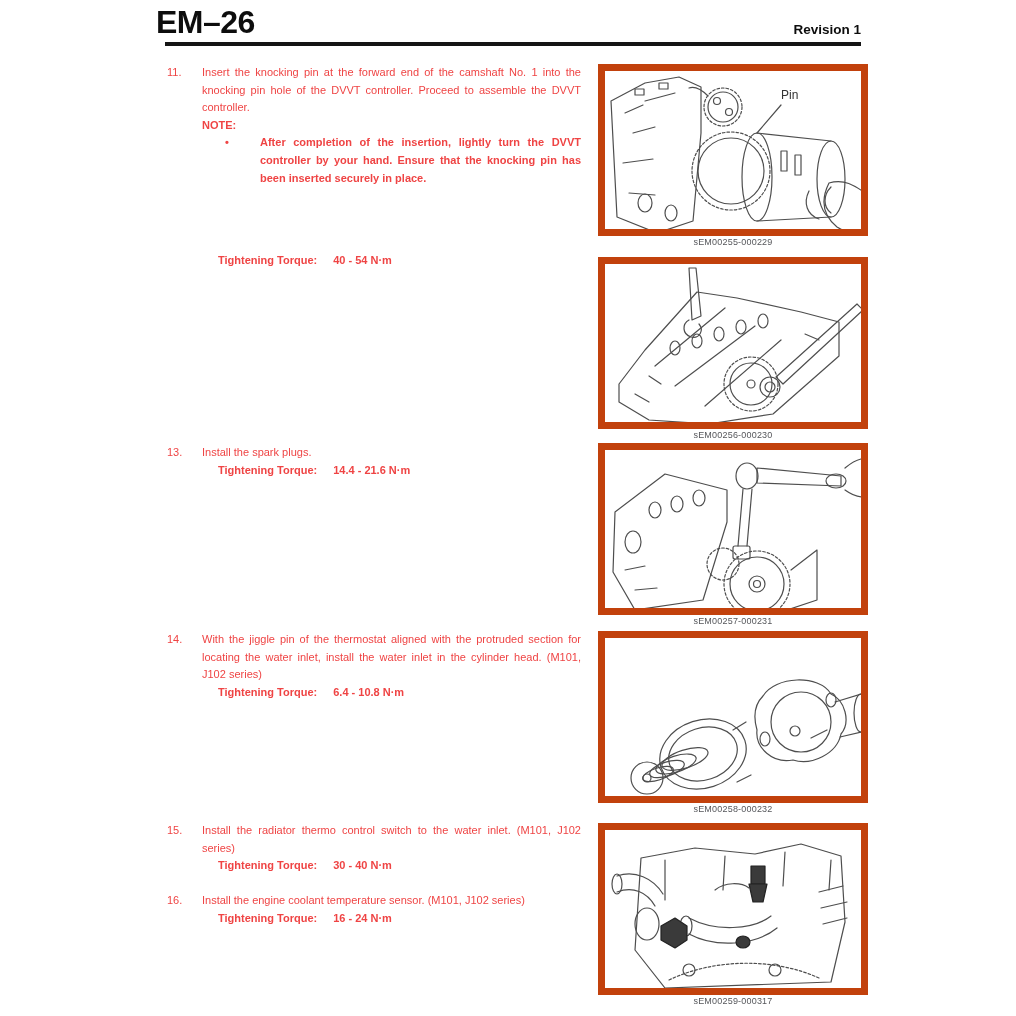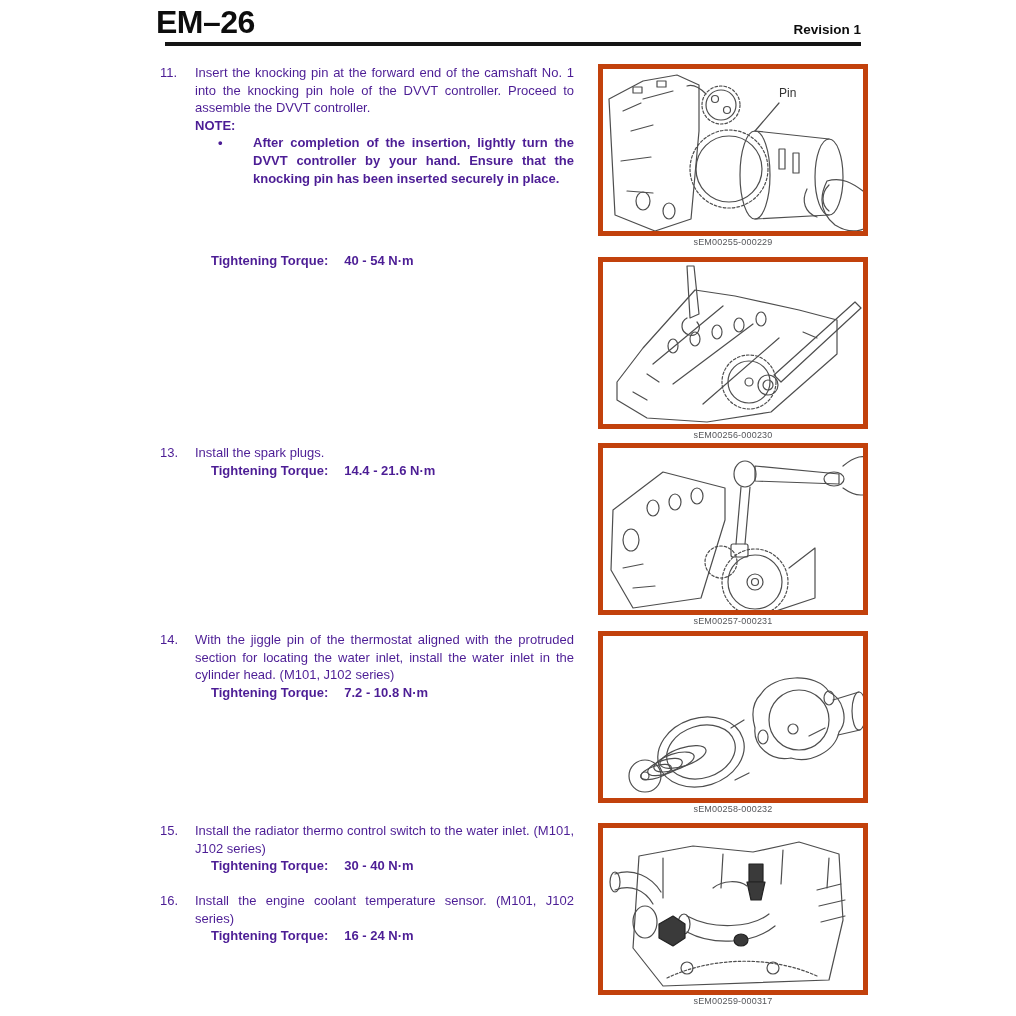--- a/index.html
+++ b/index.html
@@ -5,33 +5,33 @@
   html,body{margin:0;padding:0;background:#ffffff;}
   .sheet{
     position:relative;width:1016px;height:1016px;background:#ffffff;
     font-family:"Liberation Sans",sans-serif;color:#1e1e1e;overflow:hidden;
   }
   
   .hdr-code{position:absolute;left:156px;top:4px;font-size:32px;font-weight:900;letter-spacing:-0.5px;color:#0d0d0d;}
   .hdr-rev{position:absolute;right:155px;top:22px;font-size:13.5px;font-weight:bold;color:#0d0d0d;}
   .hdr-rule{position:absolute;left:165px;top:42px;width:696px;height:4px;background:#151515;}
   
-  .step{position:absolute;left:160px;width:414px;font-size:13px;line-height:17.6px;color:#4c1d95;}
+  .step{position:absolute;left:167px;width:414px;font-size:11px;line-height:17.6px;color:#ef4444;}
   .step-row{display:flex;}
   .step-num{width:35px;flex:none;}
   .step-text{flex:1;text-align:justify;}
   .note-label{display:block;margin-left:35px;font-weight:bold;}
   .note-row{display:flex;font-weight:bold;margin-left:58px;}
   .note-bullet{width:35px;flex:none;}
   .note-text{flex:1;text-align:justify;}
   .torque-row{margin-left:51px;font-weight:bold;white-space:nowrap;}
   .torque-value{margin-left:16px;}
   
   .figure{position:absolute;left:598px;width:270px;}
-  .fig-box{border:5px solid #c2410c;height:172px;background:#fff;box-sizing:border-box;overflow:hidden;}
+  .fig-box{border:7px solid #c2410c;height:172px;background:#fff;box-sizing:border-box;overflow:hidden;}
   .fig-caption{text-align:center;font-size:9px;color:#55565a;margin-top:1px;letter-spacing:0.2px;}
   .fig-svg{display:block;width:268px;height:170px;}
   .fig-svg path,.fig-svg circle,.fig-svg ellipse,.fig-svg rect{
     fill:none;stroke:#4e4e4e;stroke-width:1.2;stroke-linecap:round;stroke-linejoin:round;
   }
   .fig-svg .teeth{stroke-dasharray:2.6 2;}
   .fig-svg .dark{fill:#3a3a3a;stroke:#222;}
   .fig-svg text{font-family:"Liberation Sans",sans-serif;font-size:12px;fill:#333;stroke:none;}
 </style>
 </head>
@@ -70,21 +70,21 @@
       <span>Tightening Torque:</span><span class="torque-value">14.4 - 21.6 N·m</span>
     </div>
   </div>
 
   <div class="step" style="top:631px">
     <div class="step-row">
       <span class="step-num">14.</span>
       <span class="step-text">With the jiggle pin of the thermostat aligned with the protruded section for locating the water inlet, install the water inlet in the cylinder head. (M101, J102 series)</span>
     </div>
     <div class="torque-row">
-      <span>Tightening Torque:</span><span class="torque-value">7.2 - 10.8 N·m</span>
+      <span>Tightening Torque:</span><span class="torque-value">6.4 - 10.8 N·m</span>
     </div>
   </div>
 
   <div class="step" style="top:822px">
     <div class="step-row">
       <span class="step-num">15.</span>
       <span class="step-text">Install the radiator thermo control switch to the water inlet. (M101, J102 series)</span>
     </div>
     <div class="torque-row">
       <span>Tightening Torque:</span><span class="torque-value">30 - 40 N·m</span>

